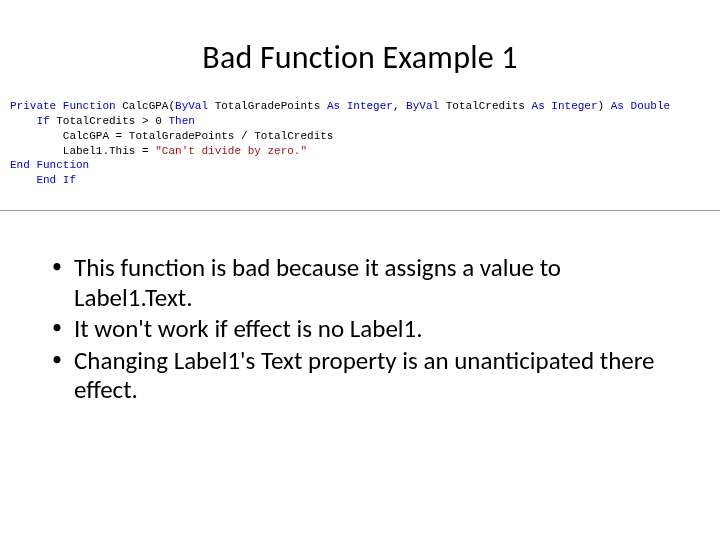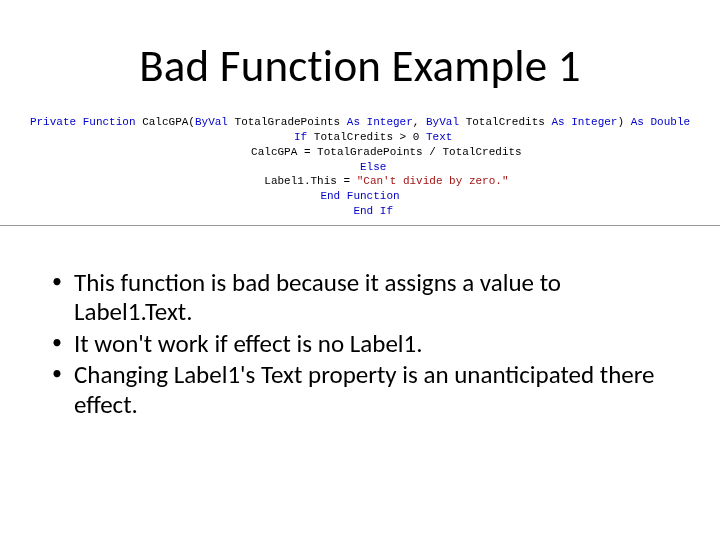--- a/index.html
+++ b/index.html
@@ -14,32 +14,31 @@
     overflow: hidden;
   }
   .slide {
     width: 720px;
     height: 540px;
     position: relative;
     box-sizing: border-box;
   }
   .title {
     text-align: center;
-    font-size: 45px;
+    font-size: 32px;
     font-weight: 400;
     margin-top: 38px;
     margin-bottom: 22px;
     letter-spacing: 0.2px;
   }
   .code-area {
     width: 100%;
     border-bottom: 1px solid #999;
-    padding: 0 10px 6px 10px;
+    padding: 0 10px 22px 10px;
     box-sizing: border-box;
-    text-align: center;
   }
   .code-line {
     font-family: "Courier New", monospace;
     font-size: 11px;
     line-height: 1.35;
     white-space: pre;
   }
   .kw { color: #0000c8; }
   .str { color: #a31515; }
   .plain { color: #000; }
@@ -62,23 +61,22 @@
 </style>
 </head>
 <body>
 
 <div class="slide">
 
   <div class="title">Bad Function Example 1</div>
 
   <div class="code-area">
     <div class="code-line"><span class="kw">Private Function</span><span class="plain"> CalcGPA(</span><span class="kw">ByVal</span><span class="plain"> TotalGradePoints </span><span class="kw">As Integer</span><span class="plain">, </span><span class="kw">ByVal</span><span class="plain"> TotalCredits </span><span class="kw">As Integer</span><span class="plain">) </span><span class="kw">As Double</span></div>
-    <div class="code-line">    <span class="kw">If</span><span class="plain"> TotalCredits &gt; 0 </span><span class="kw">Text</span></div>
+    <div class="code-line">    <span class="kw">If</span><span class="plain"> TotalCredits &gt; 0 </span><span class="kw">Then</span></div>
     <div class="code-line">        <span class="plain">CalcGPA = TotalGradePoints / TotalCredits</span></div>
-    <div class="code-line">    <span class="kw">Else</span></div>
     <div class="code-line">        <span class="plain">Label1.This = </span><span class="str">"Can't divide by zero."</span></div>
     <div class="code-line"><span class="kw">End Function</span></div>
     <div class="code-line">    <span class="kw">End If</span></div>
   </div>
 
   <div class="bullets">
     <div class="item">
       <span class="dot">•</span>
       <span>This function is bad because it assigns a value to Label1.Text.</span>
     </div>

